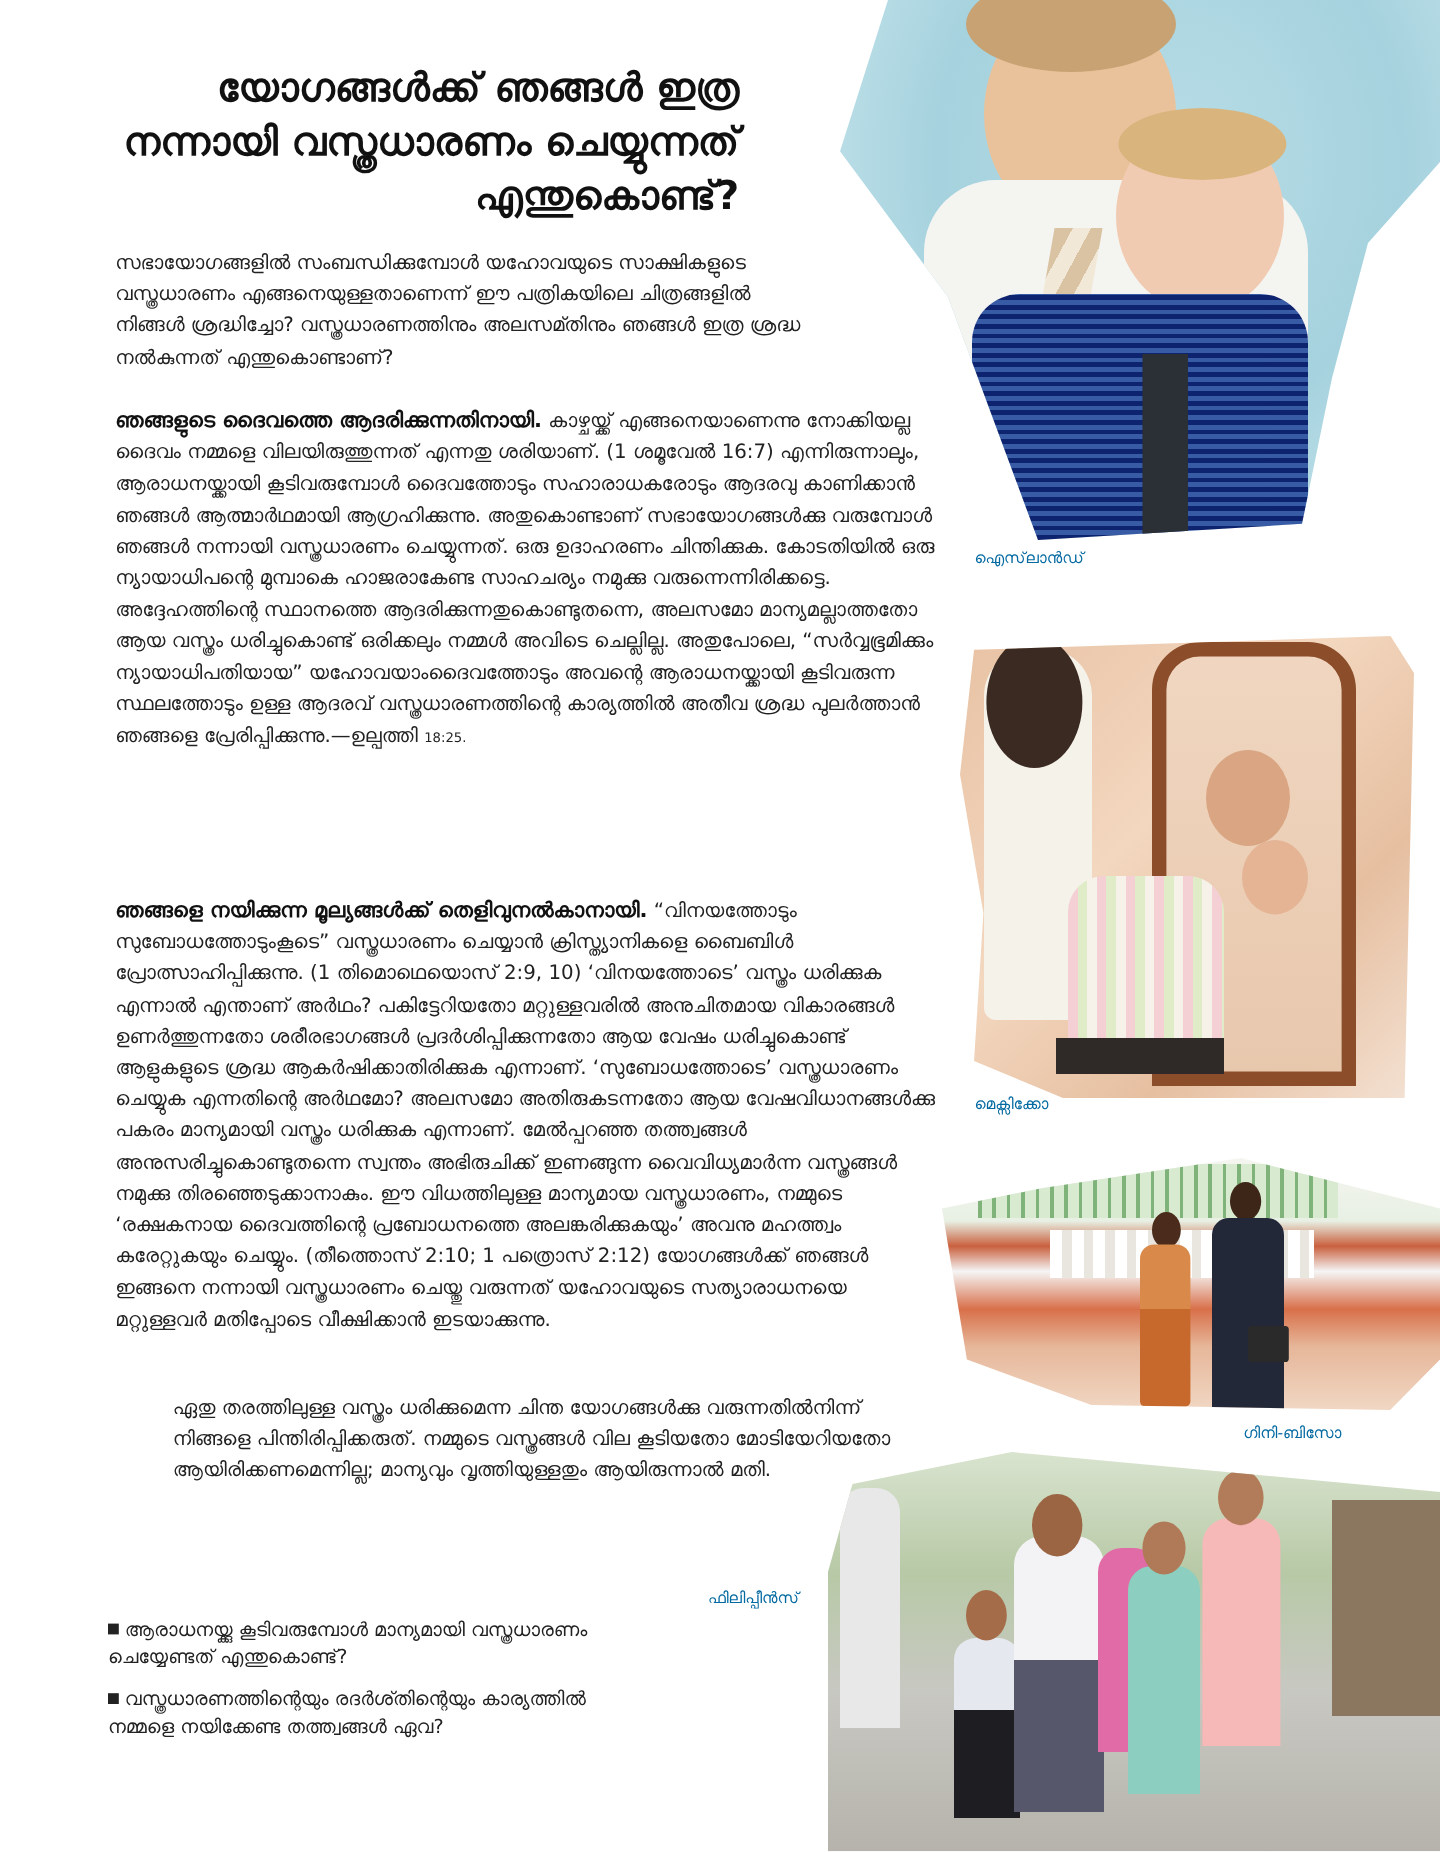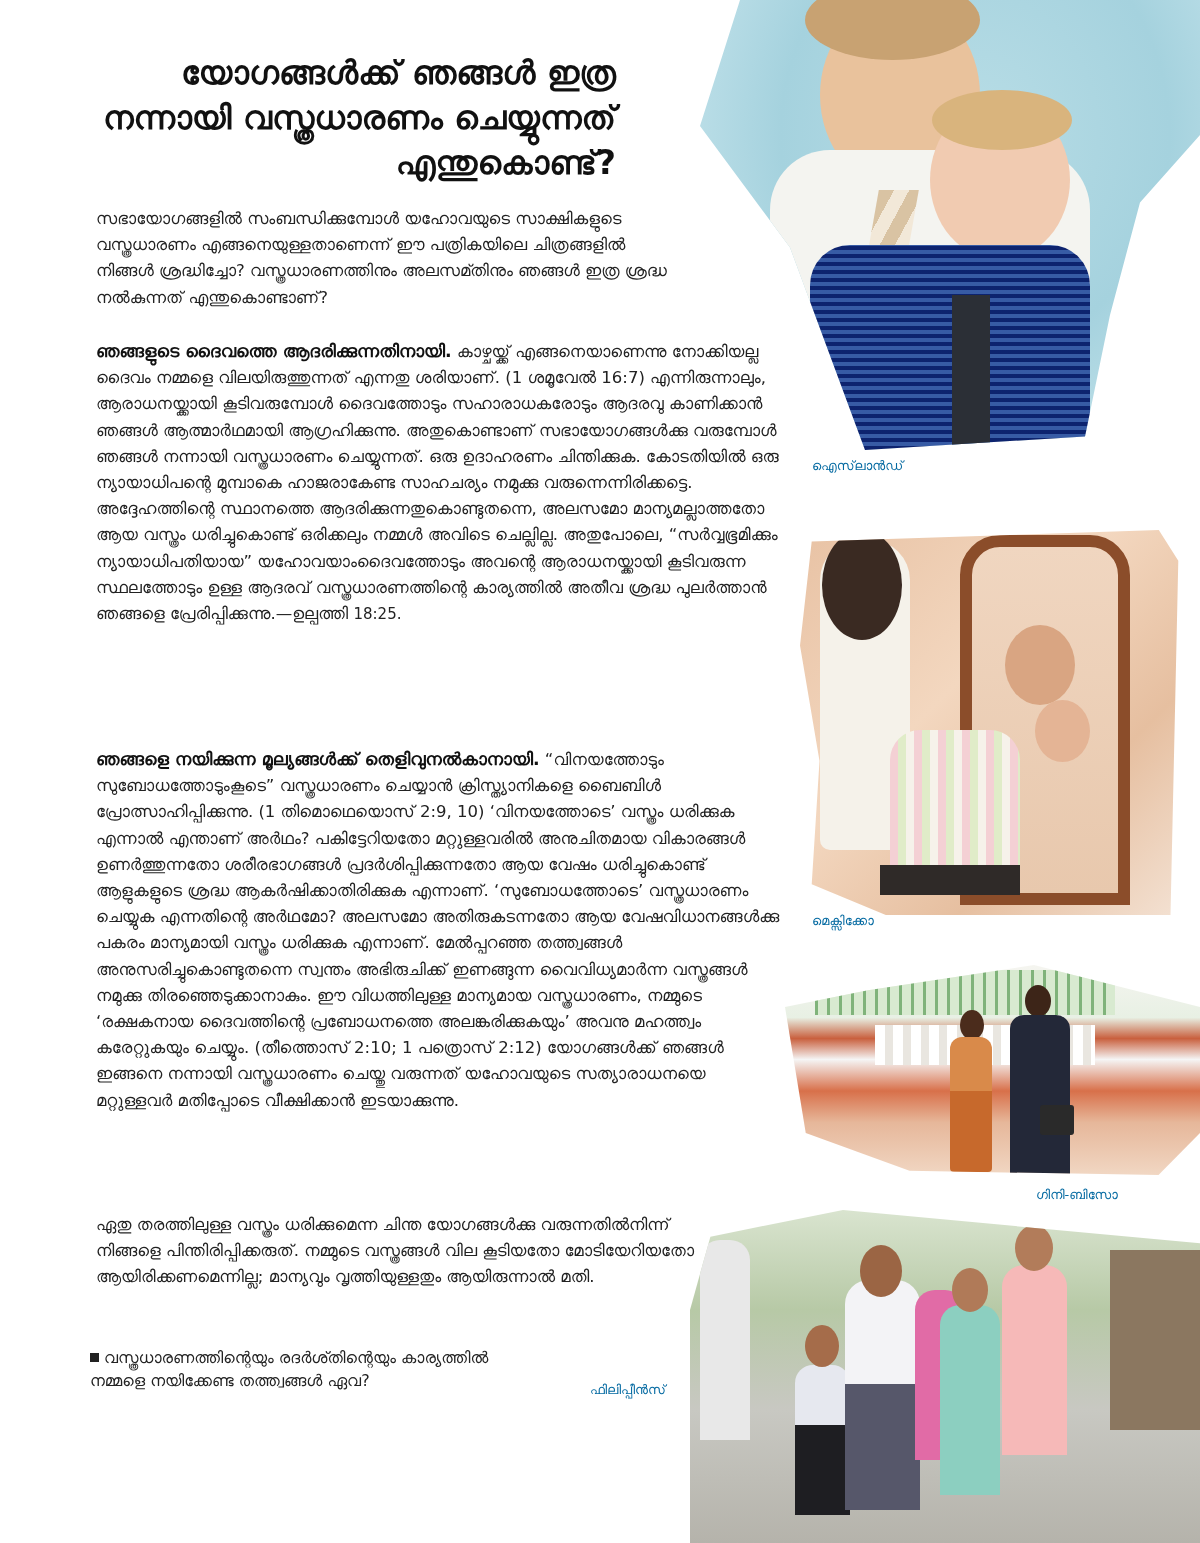--- a/index.html
+++ b/index.html
@@ -8,23 +8,23 @@
 
     .title {
       position: absolute; left: 96px; top: 50px; width: 520px;
       font-family: "DejaVu Sans", sans-serif; font-weight: bold;
       font-size: 33px; line-height: 45px; color: #111; text-align: right;
     }
     .body-col { position: absolute; left: 96px; width: 690px; font-size: 16.5px; line-height: 26.2px; color: #222; }
     .p-intro { top: 206px; width: 590px; }
     .p-s1 { top: 338px; }
     .p-s2 { top: 746px; }
-    .p-closing { top: 1212px; width: 600px; }
+    .p-closing { top: 1160px; width: 600px; margin-left: 48px; }
     .lead { font-weight: bold; color: #111; font-size: 17.5px; }
-    .ref-small { font-size: 15px; }
+    .ref-small { font-size: 11px; }
 
     .questions { position: absolute; left: 90px; top: 1346px; width: 440px; font-size: 16px; line-height: 23px; color: #222; }
     .question { margin-bottom: 12px; }
     .bullet { display: inline-block; width: 9px; height: 9px; background: #222; margin-right: 5px; vertical-align: 1px; }
 
     .caption { position: absolute; font-size: 13px; color: #0369a1; }
 
     .photo { position: absolute; overflow: hidden; }
     .photo-iceland {
       left: 700px; top: 0; width: 500px; height: 450px;
@@ -72,20 +72,23 @@
 </p>
 
 <p class="body-col p-s2">
   <span class="lead">ഞങ്ങളെ നയിക്കുന്ന മൂല്യങ്ങൾക്ക് തെളിവുനൽകാനായി.</span><span> “വിനയത്തോടും സുബോധത്തോടുംകൂടെ” വസ്ത്രധാരണം ചെയ്യാൻ ക്രിസ്ത്യാനികളെ ബൈബിൾ പ്രോത്സാഹിപ്പിക്കുന്നു. (1 തിമൊഥെയൊസ് 2:9, 10) ‘വിനയത്തോടെ’ വസ്ത്രം ധരിക്കുക എന്നാൽ എന്താണ് അർഥം? പകിട്ടേറിയതോ മറ്റുള്ളവരിൽ അനുചിതമായ വികാരങ്ങൾ ഉണർത്തുന്നതോ ശരീരഭാഗങ്ങൾ പ്രദർശിപ്പിക്കുന്നതോ ആയ വേഷം ധരിച്ചുകൊണ്ട് ആളുകളുടെ ശ്രദ്ധ ആകർഷിക്കാതിരിക്കുക എന്നാണ്. ‘സുബോധത്തോടെ’ വസ്ത്രധാരണം ചെയ്യുക എന്നതിന്റെ അർഥമോ? അലസമോ അതിരുകടന്നതോ ആയ വേഷവിധാനങ്ങൾക്കു പകരം മാന്യമായി വസ്ത്രം ധരിക്കുക എന്നാണ്. മേൽപ്പറഞ്ഞ തത്ത്വങ്ങൾ അനുസരിച്ചുകൊണ്ടുതന്നെ സ്വന്തം അഭിരുചിക്ക് ഇണങ്ങുന്ന വൈവിധ്യമാർന്ന വസ്ത്രങ്ങൾ നമുക്കു തിരഞ്ഞെടുക്കാനാകും. ഈ വിധത്തിലുള്ള മാന്യമായ വസ്ത്രധാരണം, നമ്മുടെ ‘രക്ഷകനായ ദൈവത്തിന്റെ പ്രബോധനത്തെ അലങ്കരിക്കുകയും’ അവനു മഹത്ത്വം കരേറ്റുകയും ചെയ്യും. (തീത്തൊസ് 2:10; 1 പത്രൊസ് 2:12) യോഗങ്ങൾക്ക് ഞങ്ങൾ ഇങ്ങനെ നന്നായി വസ്ത്രധാരണം ചെയ്തു വരുന്നത് യഹോവയുടെ സത്യാരാധനയെ മറ്റുള്ളവർ മതിപ്പോടെ വീക്ഷിക്കാൻ ഇടയാക്കുന്നു.</span>
 </p>
 
 <p class="body-col p-closing">ഏതു തരത്തിലുള്ള വസ്ത്രം ധരിക്കുമെന്ന ചിന്ത യോഗങ്ങൾക്കു വരുന്നതിൽനിന്ന് നിങ്ങളെ പിന്തിരിപ്പിക്കരുത്. നമ്മുടെ വസ്ത്രങ്ങൾ വില കൂടിയതോ മോടിയേറിയതോ ആയിരിക്കണമെന്നില്ല; മാന്യവും വൃത്തിയുള്ളതും ആയിരുന്നാൽ മതി.</p>
 
 <div class="questions">
   <div class="question">
+    <span class="bullet"></span><span>ആരാധനയ്ക്കു കൂടിവരുമ്പോൾ മാന്യമായി വസ്ത്രധാരണം ചെയ്യേണ്ടത് എന്തുകൊണ്ട്?</span>
+  </div>
+  <div class="question">
     <span class="bullet"></span><span>വസ്ത്രധാരണത്തിന്റെയും രദർശ്തിന്റെയും കാര്യത്തിൽ നമ്മളെ നയിക്കേണ്ട തത്ത്വങ്ങൾ ഏവ?</span>
   </div>
 </div>
 
 <div class="photo photo-iceland">
   <div class="shape round" style="left:120px;top:0;width:160px;height:190px;background:#e9c29c;"></div>
   <div class="shape round" style="left:105px;top:-20px;width:175px;height:80px;background:#c8a272;"></div>
   <div class="shape" style="left:70px;top:150px;width:320px;height:300px;background:#f4f4f0;border-radius:60px 60px 0 0;"></div>
   <div class="shape" style="left:170px;top:190px;width:40px;height:100px;background:linear-gradient(110deg,#d9c3a3 0 20%,#f2e8d8 20% 40%,#d9c3a3 40% 60%,#f2e8d8 60% 80%,#d9c3a3 80%);transform:skewX(-10deg);"></div>
   <div class="shape round" style="left:230px;top:100px;width:140px;height:160px;background:#f1cbb1;"></div>
@@ -123,13 +126,13 @@
   <div class="shape round" style="left:115px;top:115px;width:34px;height:42px;background:#a56c4a;"></div>
   <div class="shape" style="left:155px;top:70px;width:75px;height:230px;background:linear-gradient(180deg,#f3f3f6 0 45%,#56576a 45%);border-radius:24px 24px 0 0;"></div>
   <div class="shape round" style="left:170px;top:35px;width:42px;height:52px;background:#9b6544;"></div>
   <div class="shape" style="left:225px;top:80px;width:50px;height:170px;background:#e16ba6;border-radius:20px 20px 0 0;"></div>
   <div class="shape" style="left:250px;top:95px;width:60px;height:190px;background:#8ccfc0;border-radius:20px 20px 0 0;"></div>
   <div class="shape round" style="left:262px;top:58px;width:36px;height:44px;background:#b07a58;"></div>
   <div class="shape" style="left:312px;top:55px;width:65px;height:190px;background:#f6b9b8;border-radius:22px 22px 0 0;"></div>
   <div class="shape round" style="left:325px;top:15px;width:38px;height:46px;background:#b27c5a;"></div>
   <div class="shape" style="left:420px;top:40px;width:90px;height:180px;background:#8b7760;"></div>
 </div>
-<div class="caption" style="left:590px;top:1382px;">ഫിലിപ്പീൻസ്</div>
+<div class="caption" style="left:590px;top:1325px;">ഫിലിപ്പീൻസ്</div>
 
 </body></html>

